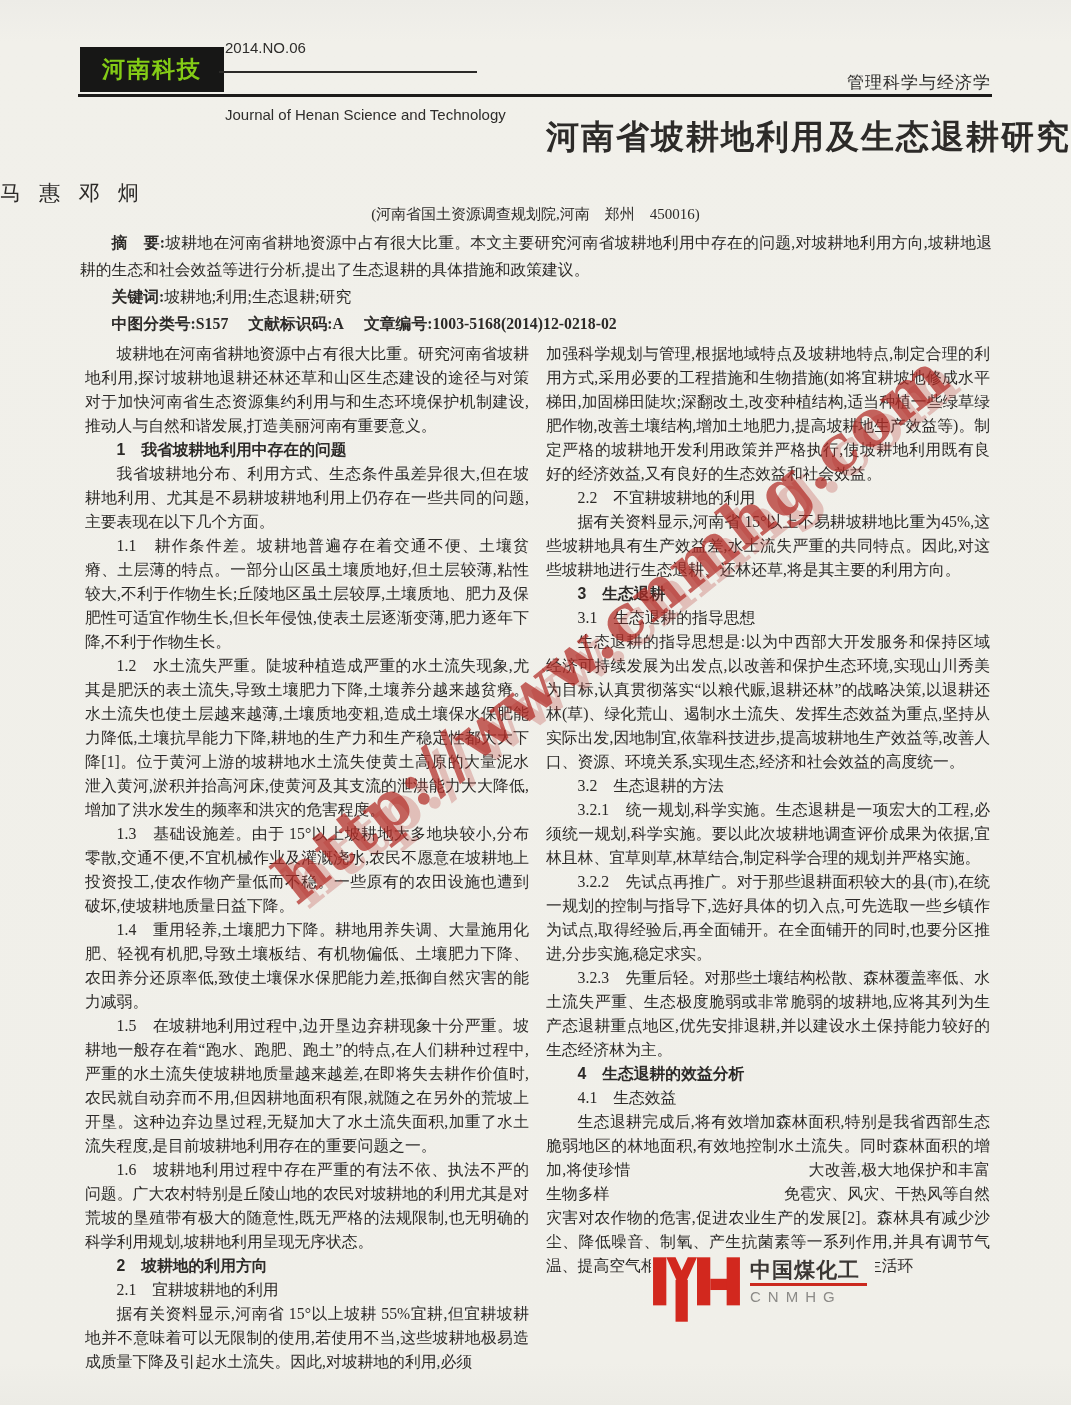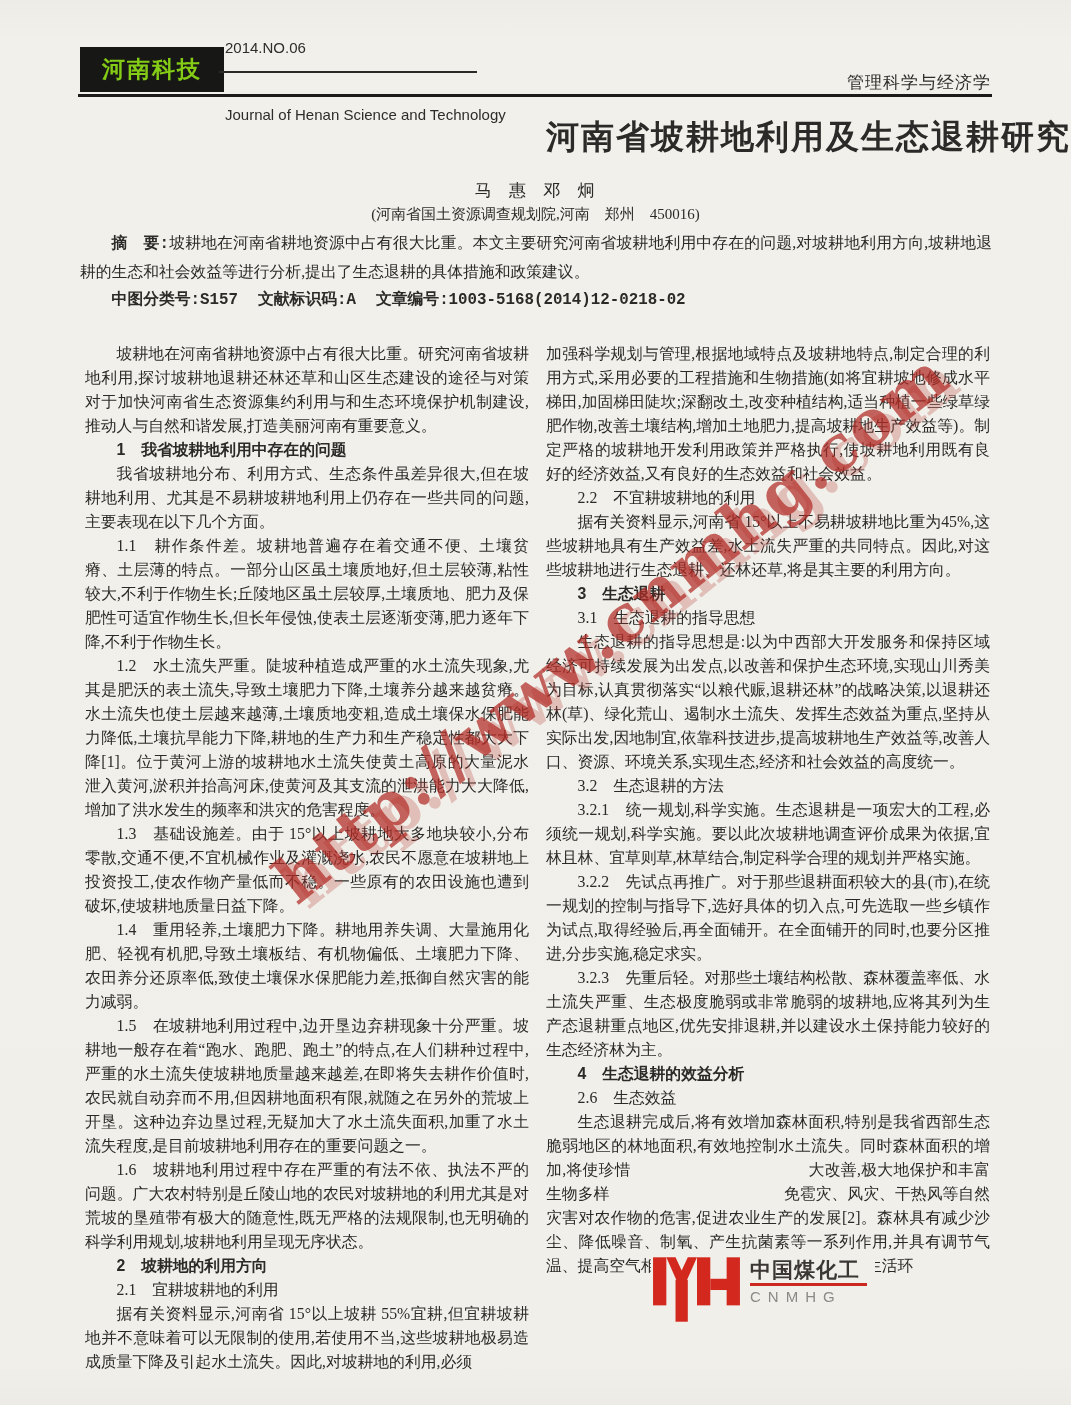--- a/index.html
+++ b/index.html
@@ -15,29 +15,29 @@
         font-size:15px;color:#2e2d2b;}
   .issue-line{position:absolute;left:219px;top:71px;width:258px;height:2px;background:#2b2a28;}
   .journal-en{position:absolute;left:225px;top:76px;font-family:"Liberation Sans",sans-serif;
         font-size:15px;color:#2e2d2b;margin-top:30px;}
   .section-label{position:absolute;right:80px;top:71px;font-size:17px;color:#2e2d2b;letter-spacing:1px;}
   .thick-rule{position:absolute;left:78px;top:94px;width:914px;height:3px;background:#1c1b1a;}
 
   
   .title{position:absolute;left:0;top:115px;width:100%;text-align:right;font-size:33px;
         font-weight:bold;letter-spacing:2px;}
-  .authors{position:absolute;left:0;top:179px;width:100%;text-align:center;font-size:17px;
+  .authors{position:absolute;left:0;top:179px;width:100%;text-align:left;font-size:21px;
         word-spacing:9px;letter-spacing:2px;}
   .affiliation{position:absolute;left:0;top:205px;width:100%;text-align:center;font-size:15px;}
 
   
   .frontmatter{position:absolute;left:80px;top:229px;width:912px;font-size:15.8px;
         line-height:27px;text-align:justify;}
   .frontmatter p{margin:0;text-indent:2em;}
-  .lbl{font-weight:bold;font-family:Liberation Mono, monospace;}
+  .lbl{font-weight:bold;font-family:Liberation Serif, serif;}
   .clc-gap{display:inline-block;width:20px;}
 
   
   .col{position:absolute;top:342px;width:444px;font-size:15.8px;line-height:24px;
         text-align:justify;}
   .col-left{left:85px;}
   .col-right{left:546px;}
   .col p{margin:0;text-indent:2em;}
   .col p.noindent{text-indent:0;}
   .col p.h{font-weight:bold;font-family:"Liberation Sans",sans-serif;}
@@ -73,20 +73,21 @@
   <div class="journal-en">Journal of Henan Science and Technology</div>
   <div class="section-label">管理科学与经济学</div>
   <div class="thick-rule"></div>
 
   <div class="title">河南省坡耕地利用及生态退耕研究</div>
   <div class="authors">马 惠  邓 炯</div>
   <div class="affiliation">(河南省国土资源调查规划院,河南　郑州　450016)</div>
 
   <div class="frontmatter">
     <p><span class="lbl">摘　要:</span><span>坡耕地在河南省耕地资源中占有很大比重。本文主要研究河南省坡耕地利用中存在的问题,对坡耕地利用方向,坡耕地退耕的生态和社会效益等进行分析,提出了生态退耕的具体措施和政策建议。</span></p>
+    <p><span class="lbl">关键词:</span><span>坡耕地;利用;生态退耕;研究</span></p>
     <p><span class="lbl">中图分类号:S157</span><span class="clc-gap"></span><span class="lbl">文献标识码:A</span><span class="clc-gap"></span><span class="lbl">文章编号:1003-5168(2014)12-0218-02</span></p>
   </div>
 
   <div class="col col-left">
     <p>坡耕地在河南省耕地资源中占有很大比重。研究河南省坡耕地利用,探讨坡耕地退耕还林还草和山区生态建设的途径与对策对于加快河南省生态资源集约利用与和生态环境保护机制建设,推动人与自然和谐发展,打造美丽河南有重要意义。</p>
     <p class="h">1　我省坡耕地利用中存在的问题</p>
     <p>我省坡耕地分布、利用方式、生态条件虽差异很大,但在坡耕地利用、尤其是不易耕坡耕地利用上仍存在一些共同的问题,主要表现在以下几个方面。</p>
     <p>1.1　耕作条件差。坡耕地普遍存在着交通不便、土壤贫瘠、土层薄的特点。一部分山区虽土壤质地好,但土层较薄,粘性较大,不利于作物生长;丘陵地区虽土层较厚,土壤质地、肥力及保肥性可适宜作物生长,但长年侵蚀,使表土层逐渐变薄,肥力逐年下降,不利于作物生长。</p>
     <p>1.2　水土流失严重。陡坡种植造成严重的水土流失现象,尤其是肥沃的表土流失,导致土壤肥力下降,土壤养分越来越贫瘠。水土流失也使土层越来越薄,土壤质地变粗,造成土壤保水保肥能力降低,土壤抗旱能力下降,耕地的生产力和生产稳定性都大大下降[1]。位于黄河上游的坡耕地水土流失使黄土高原的大量泥水泄入黄河,淤积并抬高河床,使黄河及其支流的泄洪能力大大降低,增加了洪水发生的频率和洪灾的危害程度。</p>
     <p>1.3　基础设施差。由于 15°以上坡耕地大多地块较小,分布零散,交通不便,不宜机械作业及灌溉浇水,农民不愿意在坡耕地上投资投工,使农作物产量低而不稳。一些原有的农田设施也遭到破坏,使坡耕地质量日益下降。</p>
@@ -103,21 +104,21 @@
     <p>2.2　不宜耕坡耕地的利用</p>
     <p>据有关资料显示,河南省 15°以上不易耕坡耕地比重为45%,这些坡耕地具有生产效益差,水土流失严重的共同特点。因此,对这些坡耕地进行生态退耕、还林还草,将是其主要的利用方向。</p>
     <p class="h">3　生态退耕</p>
     <p>3.1　生态退耕的指导思想</p>
     <p>生态退耕的指导思想是:以为中西部大开发服务和保持区域经济可持续发展为出发点,以改善和保护生态环境,实现山川秀美为目标,认真贯彻落实“以粮代赈,退耕还林”的战略决策,以退耕还林(草)、绿化荒山、遏制水土流失、发挥生态效益为重点,坚持从实际出发,因地制宜,依靠科技进步,提高坡耕地生产效益等,改善人口、资源、环境关系,实现生态,经济和社会效益的高度统一。</p>
     <p>3.2　生态退耕的方法</p>
     <p>3.2.1　统一规划,科学实施。生态退耕是一项宏大的工程,必须统一规划,科学实施。要以此次坡耕地调查评价成果为依据,宜林且林、宜草则草,林草结合,制定科学合理的规划并严格实施。</p>
     <p>3.2.2　先试点再推广。对于那些退耕面积较大的县(市),在统一规划的控制与指导下,选好具体的切入点,可先选取一些乡镇作为试点,取得经验后,再全面铺开。在全面铺开的同时,也要分区推进,分步实施,稳定求实。</p>
     <p>3.2.3　先重后轻。对那些土壤结构松散、森林覆盖率低、水土流失严重、生态极度脆弱或非常脆弱的坡耕地,应将其列为生产态退耕重点地区,优先安排退耕,并以建设水土保持能力较好的生态经济林为主。</p>
     <p class="h">4　生态退耕的效益分析</p>
-    <p>2.6　生态效益</p>
+    <p>4.1　生态效益</p>
     <p>生态退耕完成后,将有效增加森林面积,特别是我省西部生态脆弱地区的林地面积,有效地控制水土流失。同时森林面积的增加,将使珍惜　　　　　　　　　　　大改善,极大地保护和丰富生物多样　　　　　　　　　　　免雹灾、风灾、干热风等自然灾害对农作物的危害,促进农业生产的发展[2]。森林具有减少沙尘、降低噪音、制氧、产生抗菌素等一系列作用,并具有调节气温、提高空气相对湿度的能力,可以有效地改善生活环</p>
   </div>
 
   <div class="watermark">http://www.cnmhg.com</div>
 
   <div class="logo">
     <span class="logo-glyph">
       <svg width="92" height="66" viewBox="0 0 90 64" xmlns="http://www.w3.org/2000/svg">
         <g fill="#d2281e">
           <rect x="2" y="1" width="13" height="47"></rect>

